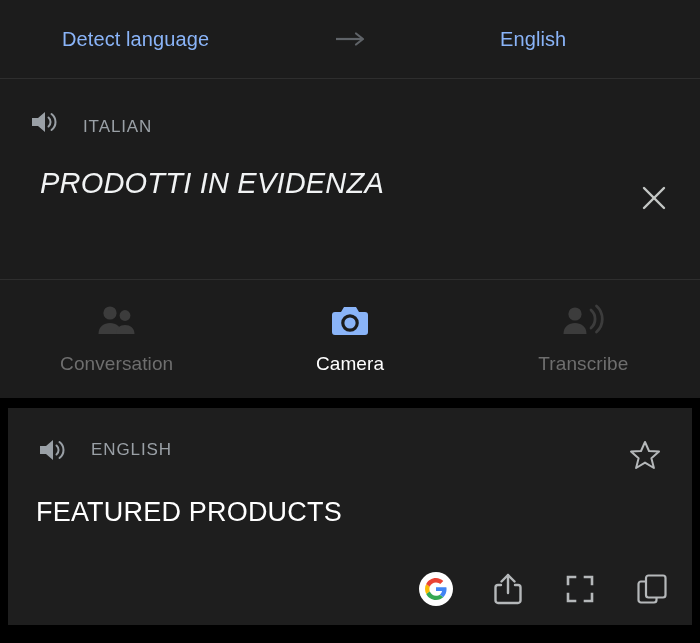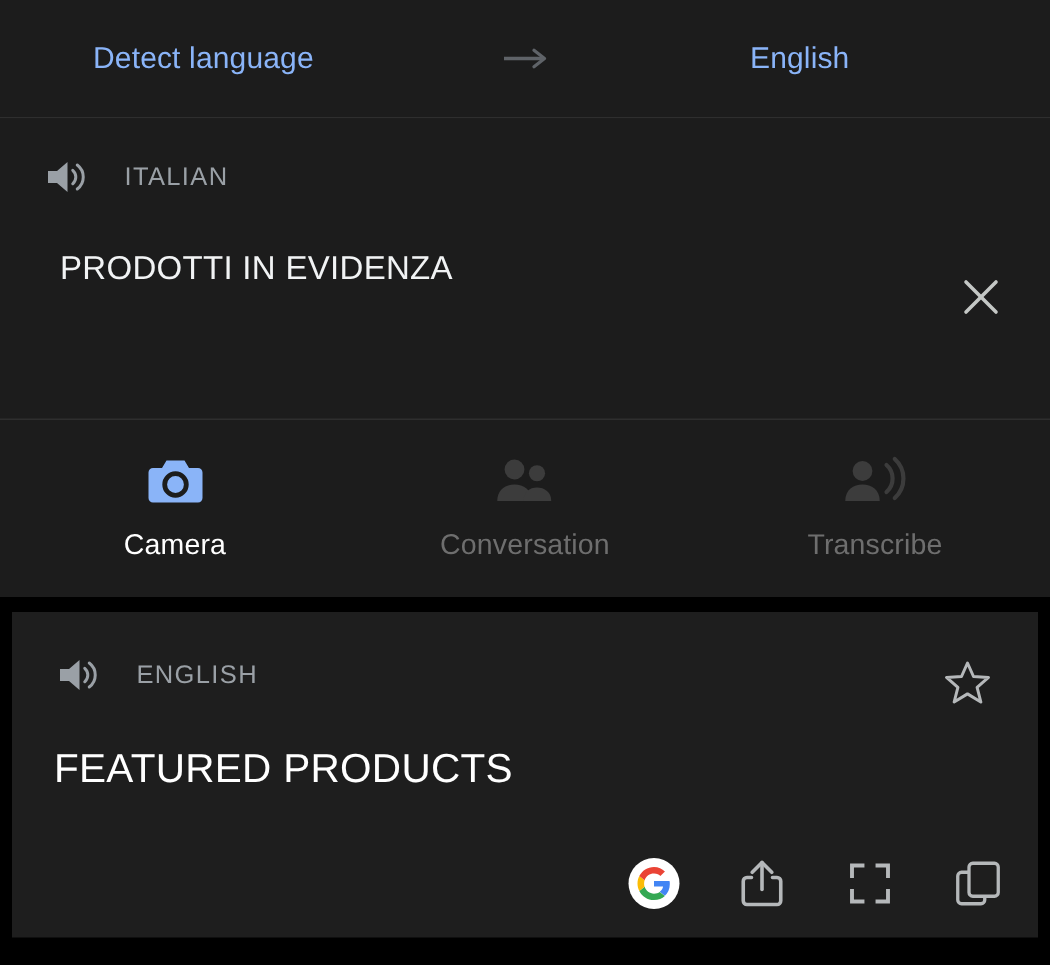--- a/index.html
+++ b/index.html
@@ -66,21 +66,21 @@
   
   .source-panel {
     background: #1c1c1c;
     flex: 0 0 auto;
     height: 200px;
     position: relative;
     border-bottom: 1px solid #2e2e2e;
   }
   .src-header {
     display: flex;
-    align-items: center;
+    align-items: flex-end;
     padding: 20px 0 0 30px;
     height: 38px;
   }
   .speaker-btn {
     width: 34px;
     height: 30px;
     display: flex;
     align-items: center;
     justify-content: flex-start;
     cursor: pointer;
@@ -98,24 +98,25 @@
     top: 99px;
     width: 40px;
     height: 40px;
     display: flex;
     align-items: center;
     justify-content: center;
     cursor: pointer;
   }
   .src-text {
     color: #f1f3f4;
-    font-size: 22px;
+    font-size: 29px;
     padding: 28px 40px 0 40px;
     line-height: 1.25;
     letter-spacing: 0.2px;
+    font-style: italic;
   }
 
   
   .tabbar {
     background: #1c1c1c;
     height: 118px;
     flex: 0 0 auto;
     display: flex;
     align-items: flex-start;
     justify-content: space-around;
@@ -249,40 +250,40 @@
         <line x1="4" y1="4" x2="24" y2="24" stroke="#c4c7c5" stroke-width="2.4" stroke-linecap="round"></line>
         <line x1="24" y1="4" x2="4" y2="24" stroke="#c4c7c5" stroke-width="2.4" stroke-linecap="round"></line>
       </svg>
     </span>
 
     <div class="src-text">PRODOTTI IN EVIDENZA</div>
   </div>
 
   <div class="tabbar">
 
-    <button class="tab tab-active">
-      <span class="tab-icon">
-        <svg width="40" height="36" viewBox="0 0 40 36" aria-hidden="true">
-          <path d="M14 4 H26 L29 9 H35 A3 3 0 0 1 38 12 V29 A3 3 0 0 1 35 32 H5 A3 3 0 0 1 2 29 V12 A3 3 0 0 1 5 9 H11 Z" fill="#8ab4f8"></path>
-          <circle cx="20" cy="20" r="7.2" fill="none" stroke="#1c1c1c" stroke-width="3.2"></circle>
-        </svg>
-      </span>
-      <span class="tab-label">Camera</span>
-    </button>
-
     <button class="tab tab-inactive">
       <span class="tab-icon">
         <svg width="44" height="36" viewBox="0 0 44 36" aria-hidden="true">
           <circle cx="15" cy="10" r="6.6" fill="#3c3c3c"></circle>
           <path d="M3.5 31 C3.5 23.5 9 20 15 20 C21 20 26.5 23.5 26.5 31 Z" fill="#3c3c3c"></path>
           <circle cx="30" cy="12.5" r="5.4" fill="#3c3c3c"></circle>
           <path d="M21 31 C21 25 25 22 30 22 C35 22 39.5 25 39.5 31 Z" fill="#3c3c3c"></path>
         </svg>
       </span>
       <span class="tab-label">Conversation</span>
+    </button>
+
+    <button class="tab tab-active">
+      <span class="tab-icon">
+        <svg width="40" height="36" viewBox="0 0 40 36" aria-hidden="true">
+          <path d="M14 4 H26 L29 9 H35 A3 3 0 0 1 38 12 V29 A3 3 0 0 1 35 32 H5 A3 3 0 0 1 2 29 V12 A3 3 0 0 1 5 9 H11 Z" fill="#8ab4f8"></path>
+          <circle cx="20" cy="20" r="7.2" fill="none" stroke="#1c1c1c" stroke-width="3.2"></circle>
+        </svg>
+      </span>
+      <span class="tab-label">Camera</span>
     </button>
 
     <button class="tab tab-inactive">
       <span class="tab-icon">
         <svg width="44" height="36" viewBox="0 0 44 36" aria-hidden="true">
           <circle cx="14" cy="11" r="6.6" fill="#3c3c3c"></circle>
           <path d="M2.5 31 C2.5 23.5 8 20 14 20 C20 20 25.5 23.5 25.5 31 Z" fill="#3c3c3c"></path>
           <path d="M30 7 A12 12 0 0 1 30 25" fill="none" stroke="#3c3c3c" stroke-width="2.8" stroke-linecap="round"></path>
           <path d="M35.5 3 A17.5 17.5 0 0 1 35.5 29" fill="none" stroke="#3c3c3c" stroke-width="2.8" stroke-linecap="round"></path>
         </svg>

